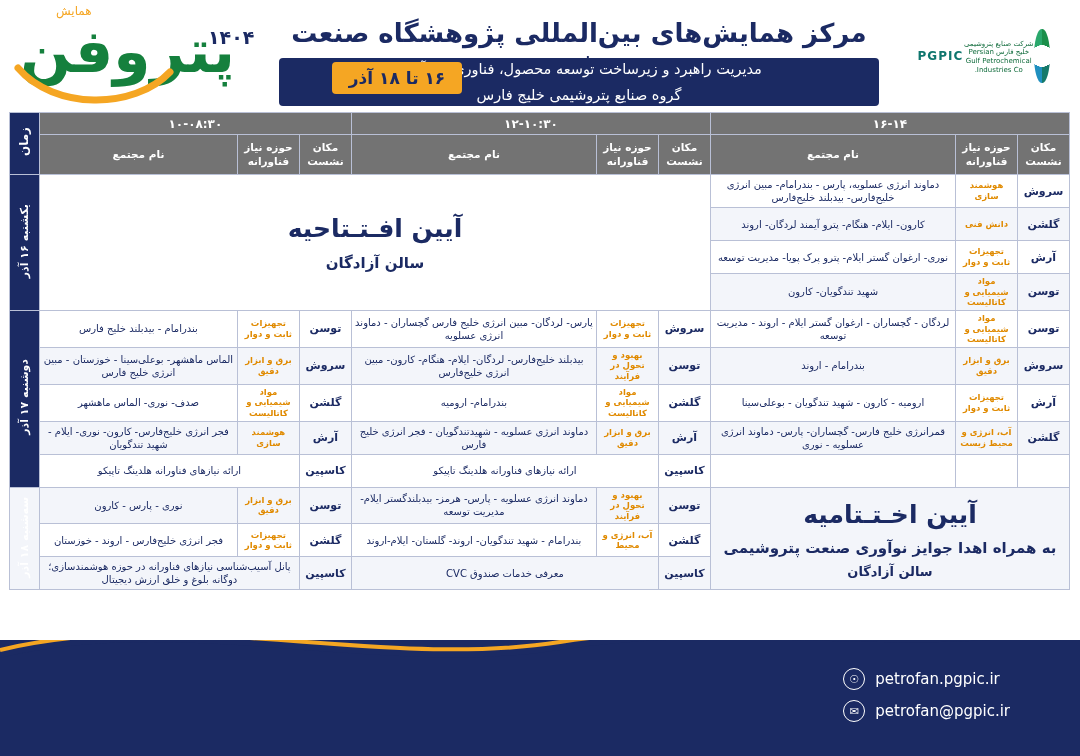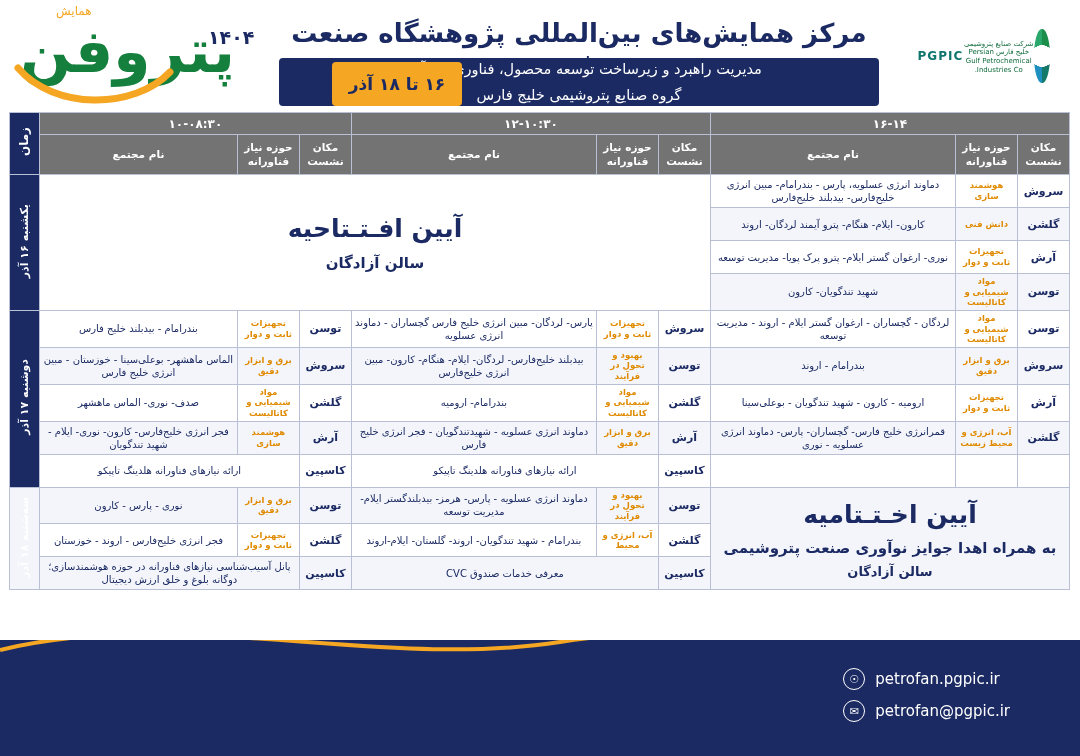--- a/index.html
+++ b/index.html
@@ -28,21 +28,21 @@
   .pgpic-name { font-size:12px; font-weight:bold; color:#0f766e; letter-spacing:1px; }
 
   .title-block { position:absolute; right:193px; top:0; width:620px; height:112px; }
   .main-title { position:absolute; right:8px; top:18px; width:600px; text-align:center;
       font-size:26px; font-weight:bold; color:#1b2a63; letter-spacing:-0.3px; }
   .subtitle-bar { position:absolute; right:8px; top:58px; width:600px; height:48px;
       background:#1b2a63; border-radius:4px; color:#ffffff; padding:4px 10px;
       display:flex; flex-direction:column; justify-content:center; }
   .subtitle-bar .l1 { font-size:14.5px; text-align:center; }
   .subtitle-bar .l2 { font-size:14.5px; text-align:center; margin-top:10px; }
-  .date-chip { position:absolute; right:618px; top:62px; width:130px; height:44px;
+  .date-chip { position:absolute; right:618px; top:62px; width:130px; height:32px;
       background:#f5a623; color:#1b2a63; border-radius:4px; font-size:17px; font-weight:bold;
       display:flex; align-items:center; justify-content:center; }
 
   .brand { position:absolute; left:0; top:0; width:270px; height:112px; }
   .brand-year { position:absolute; left:208px; top:26px; font-size:19px; color:#1b2a63; font-weight:bold;}
   .brand-word { position:absolute; left:20px; top:16px; font-size:60px; font-weight:bold;
       color:#15803d; letter-spacing:-2px; }
   .brand-small { position:absolute; left:56px; top:4px; font-size:12px; color:#f5a623; }
   .brand-swoosh { position:absolute; left:14px; top:62px; width:160px; height:44px; }
 

